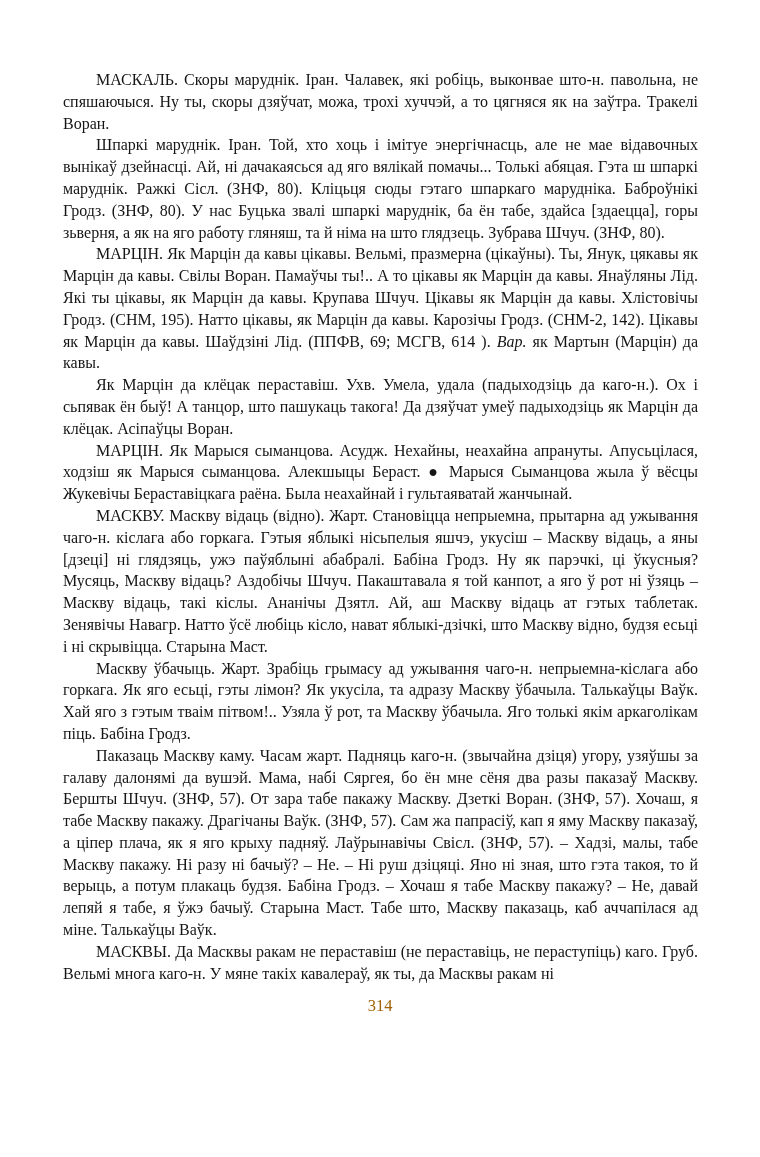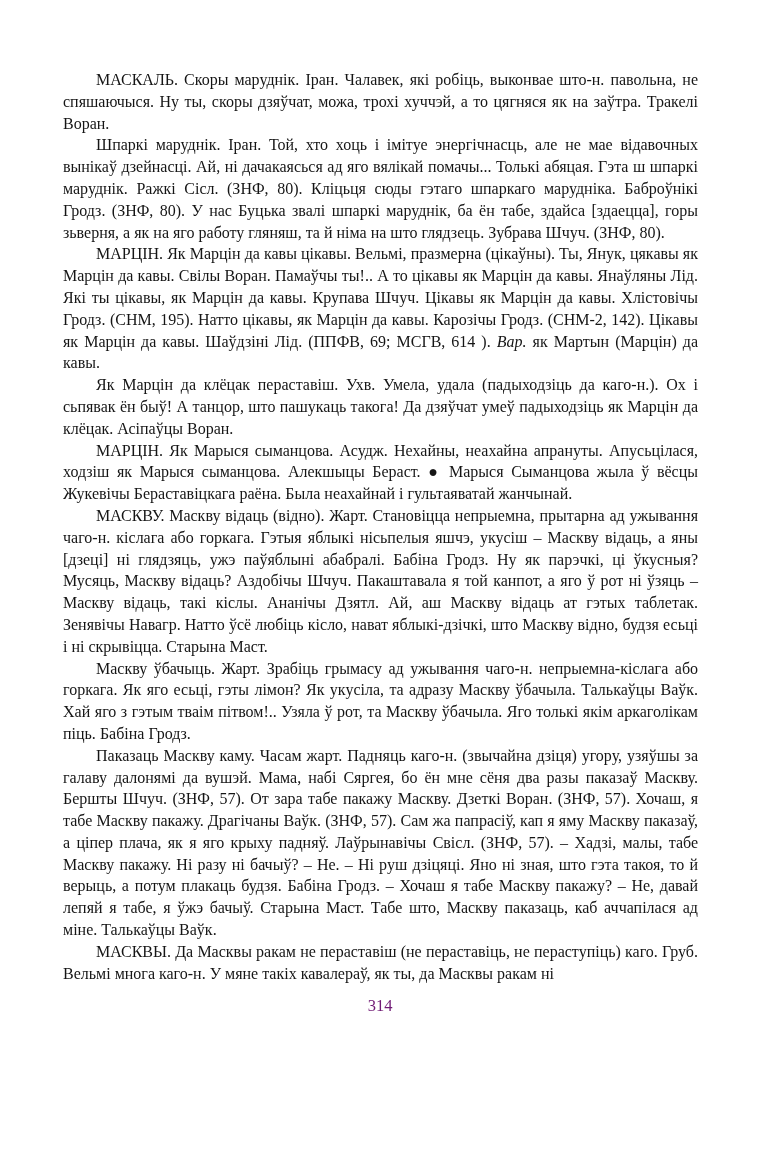--- a/index.html
+++ b/index.html
@@ -34,21 +34,21 @@
   .b  { font-weight: normal; }
   .i  { }
   .bi { font-weight: normal; font-style: italic; }
   .page-number {
     position: absolute;
     left: 0;
     right: 0;
     top: 996px;
     text-align: center;
     font-size: 16.5px;
-    color: #701a75;
+    color: #a16207;
   }
 </style>
 </head>
 <body>
 
 <div class="page">
   <div class="text-block" id="text-block">
       <p class="para"><span>МАСКАЛЬ. </span><span class="b">Скоры маруднік. </span><span class="i">Іран. </span><span>Чалавек, які робіць, выконвае што-н. павольна, не спяшаючыся. </span><span class="i">Ну ты, скоры дзяўчат, можа, трохі хуччэй, а то цягняся як на заўтра. </span><span>Тракелі Воран.</span></p>
       <p class="para"><span class="b">Шпаркі маруднік. </span><span class="i">Іран. </span><span>Той, хто хоць і імітуе энергічнасць, але не мае відавочных вынікаў дзейнасці. </span><span class="i">Ай, ні дачакаясься ад яго вялікай помачы... Толькі абяцая. Гэта ш шпаркі маруднік. </span><span>Ражкі Сісл. (ЗНФ, 80). </span><span class="i">Кліцьця сюды гэтаго шпаркаго марудніка. </span><span>Баброўнікі Гродз. (ЗНФ, 80). </span><span class="i">У нас Буцька звалі шпаркі маруднік, ба ён табе, здайса [здаецца], горы зьверня, а як на яго работу гляняш, та й німа на што глядзець. </span><span>Зубрава Шчуч. (ЗНФ, 80).</span></p>
       <p class="para"><span>МАРЦІН. </span><span class="b">Як Марцін да кавы </span><span class="i">цікавы</span><span>. Вельмі, празмерна (цікаўны). </span><span class="i">Ты, Янук, цякавы як Марцін да кавы. </span><span>Свілы Воран. </span><span class="i">Памаўчы ты!.. А то цікавы як Марцін да кавы. </span><span>Янаўляны Лід. </span><span class="i">Які ты цікавы, як Марцін да кавы. </span><span>Крупава Шчуч. </span><span class="i">Цікавы як Марцін да кавы. </span><span>Хлістовічы Гродз. (СНМ, 195). </span><span class="i">Натто цікавы, як Марцін да кавы. </span><span>Карозічы Гродз. (СНМ-2, 142). </span><span class="i">Цікавы як Марцін да кавы. </span><span>Шаўдзіні Лід. (ППФВ, 69; МСГВ, 614 ). </span><span class="bi">Вар. </span><span>як Мартын (Марцін) да кавы.</span></p>

